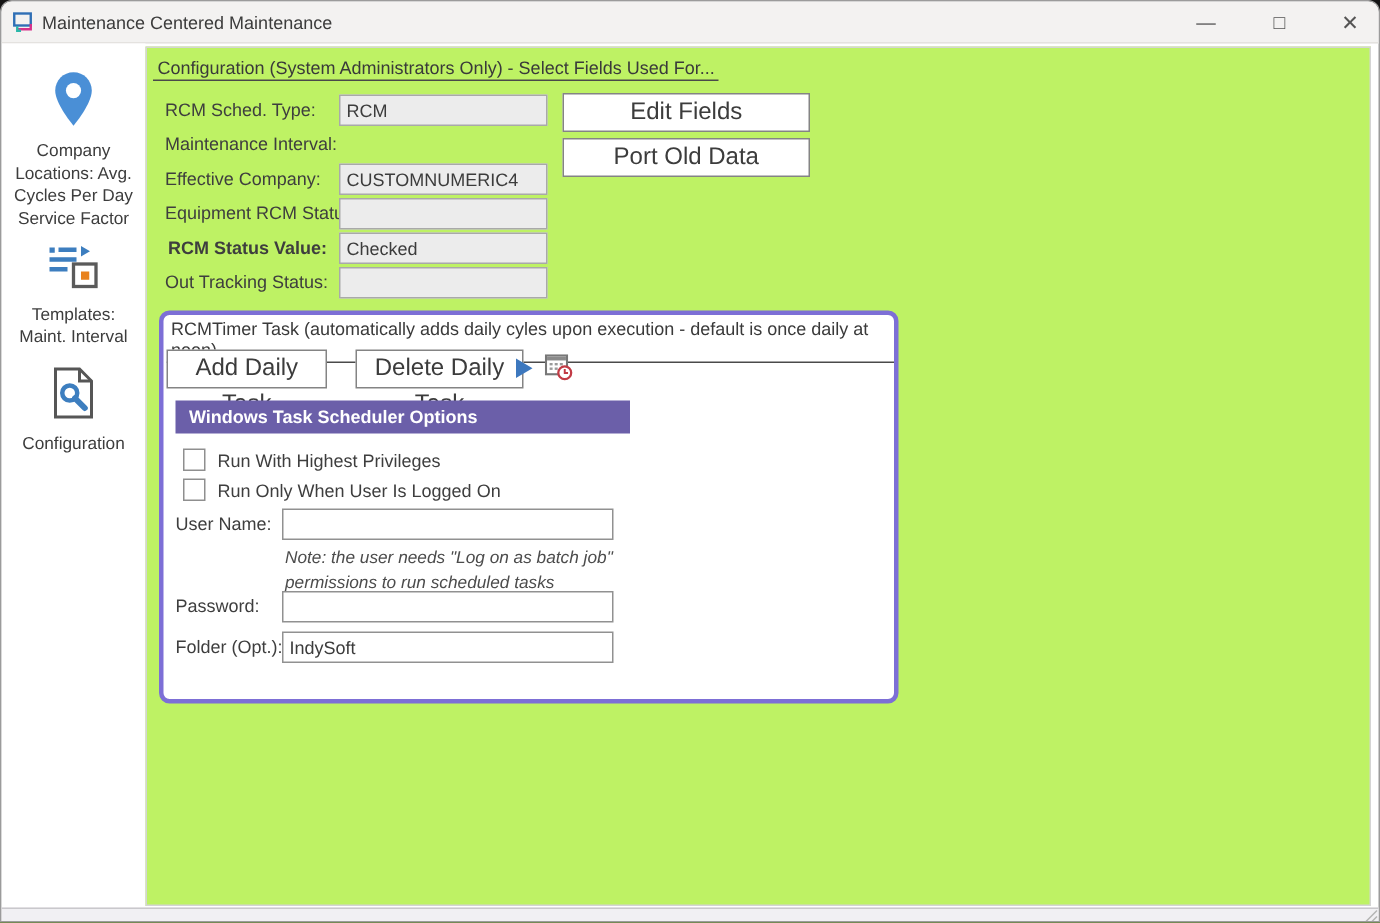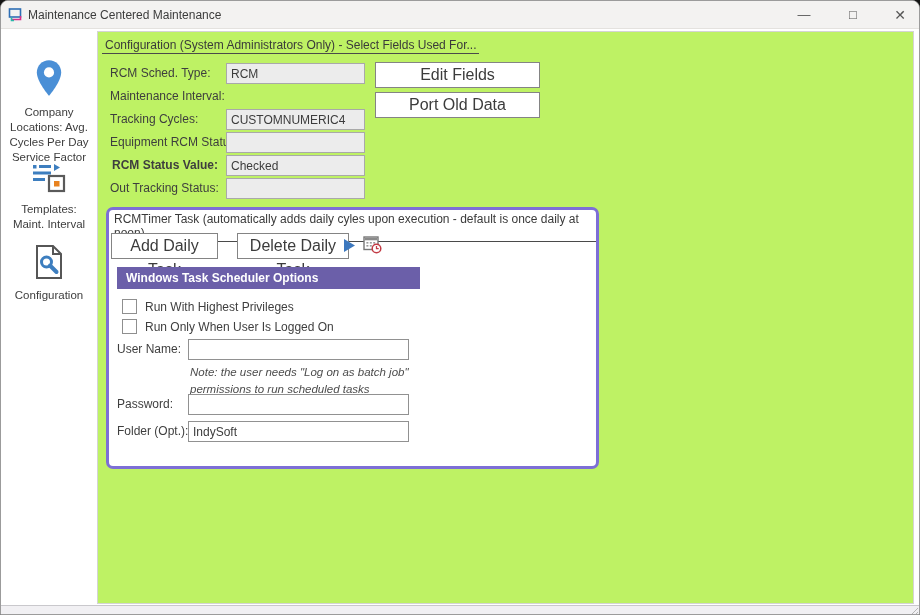--- a/index.html
+++ b/index.html
@@ -78,21 +78,21 @@
         <path d="M3.5 10.5 v3 h2.5" fill="none" stroke="#2ab7a9" stroke-width="1.6"></path>
       </svg>
     </span>
     <span class="win-title">Maintenance Centered Maintenance</span>
     <span class="wc wc-min">—</span>
     <span class="wc wc-max">□</span>
     <span class="wc wc-close">✕</span>
   </div>
 
   <div class="sidebar">
-    <div class="side-item" style="top:30px;">
+    <div class="side-item" style="top:18px;">
       <span class="side-icon">
         <svg width="30" height="38" viewBox="0 0 32 40">
           <path d="M16 1 C8.8 1 3 6.8 3 14 C3 23.7 16 39 16 39 S29 23.7 29 14 C29 6.8 23.2 1 16 1 Z" fill="#4a8fd6"></path>
           <circle cx="16" cy="14" r="5.4" fill="#ffffff"></circle>
         </svg>
       </span>
       <span class="side-label">Company
 Locations:  Avg.
 Cycles Per Day
 Service Factor</span>
@@ -126,21 +126,21 @@
   </div>
 
   <div class="main">
     <span class="hdr-link cfg-link">Configuration (System Administrators Only) - Select Fields Used For...</span>
 
     <span class="form-label" style="left:12px; top:31px;">RCM Sched. Type:</span>
     <input class="tb tb-ro" style="top: 31px;" readonly="" value="RCM">
 
     <span class="form-label" style="left:12px; top:54px;">Maintenance Interval:</span>
 
-    <span class="form-label" style="left:12px; top:77px;">Tracking Cycles:</span>
+    <span class="form-label" style="left:12px; top:77px;">Effective Company:</span>
     <input class="tb tb-ro" style="top: 77px;" readonly="" value="CUSTOMNUMERIC4">
 
     <span class="form-label" style="left:12px; top:100px;">Equipment RCM Status</span>
     <input class="tb tb-ro" style="top: 100px;" readonly="" value="">
 
     <span class="form-label" style="left:14px; top:123px;font-weight:bold;">RCM Status Value:</span>
     <input class="tb tb-ro" style="top: 123px;" readonly="" value="Checked">
 
     <span class="form-label" style="left:12px; top:146px;">Out Tracking Status:</span>
     <input class="tb tb-ro" style="top: 146px;" readonly="" value="">

